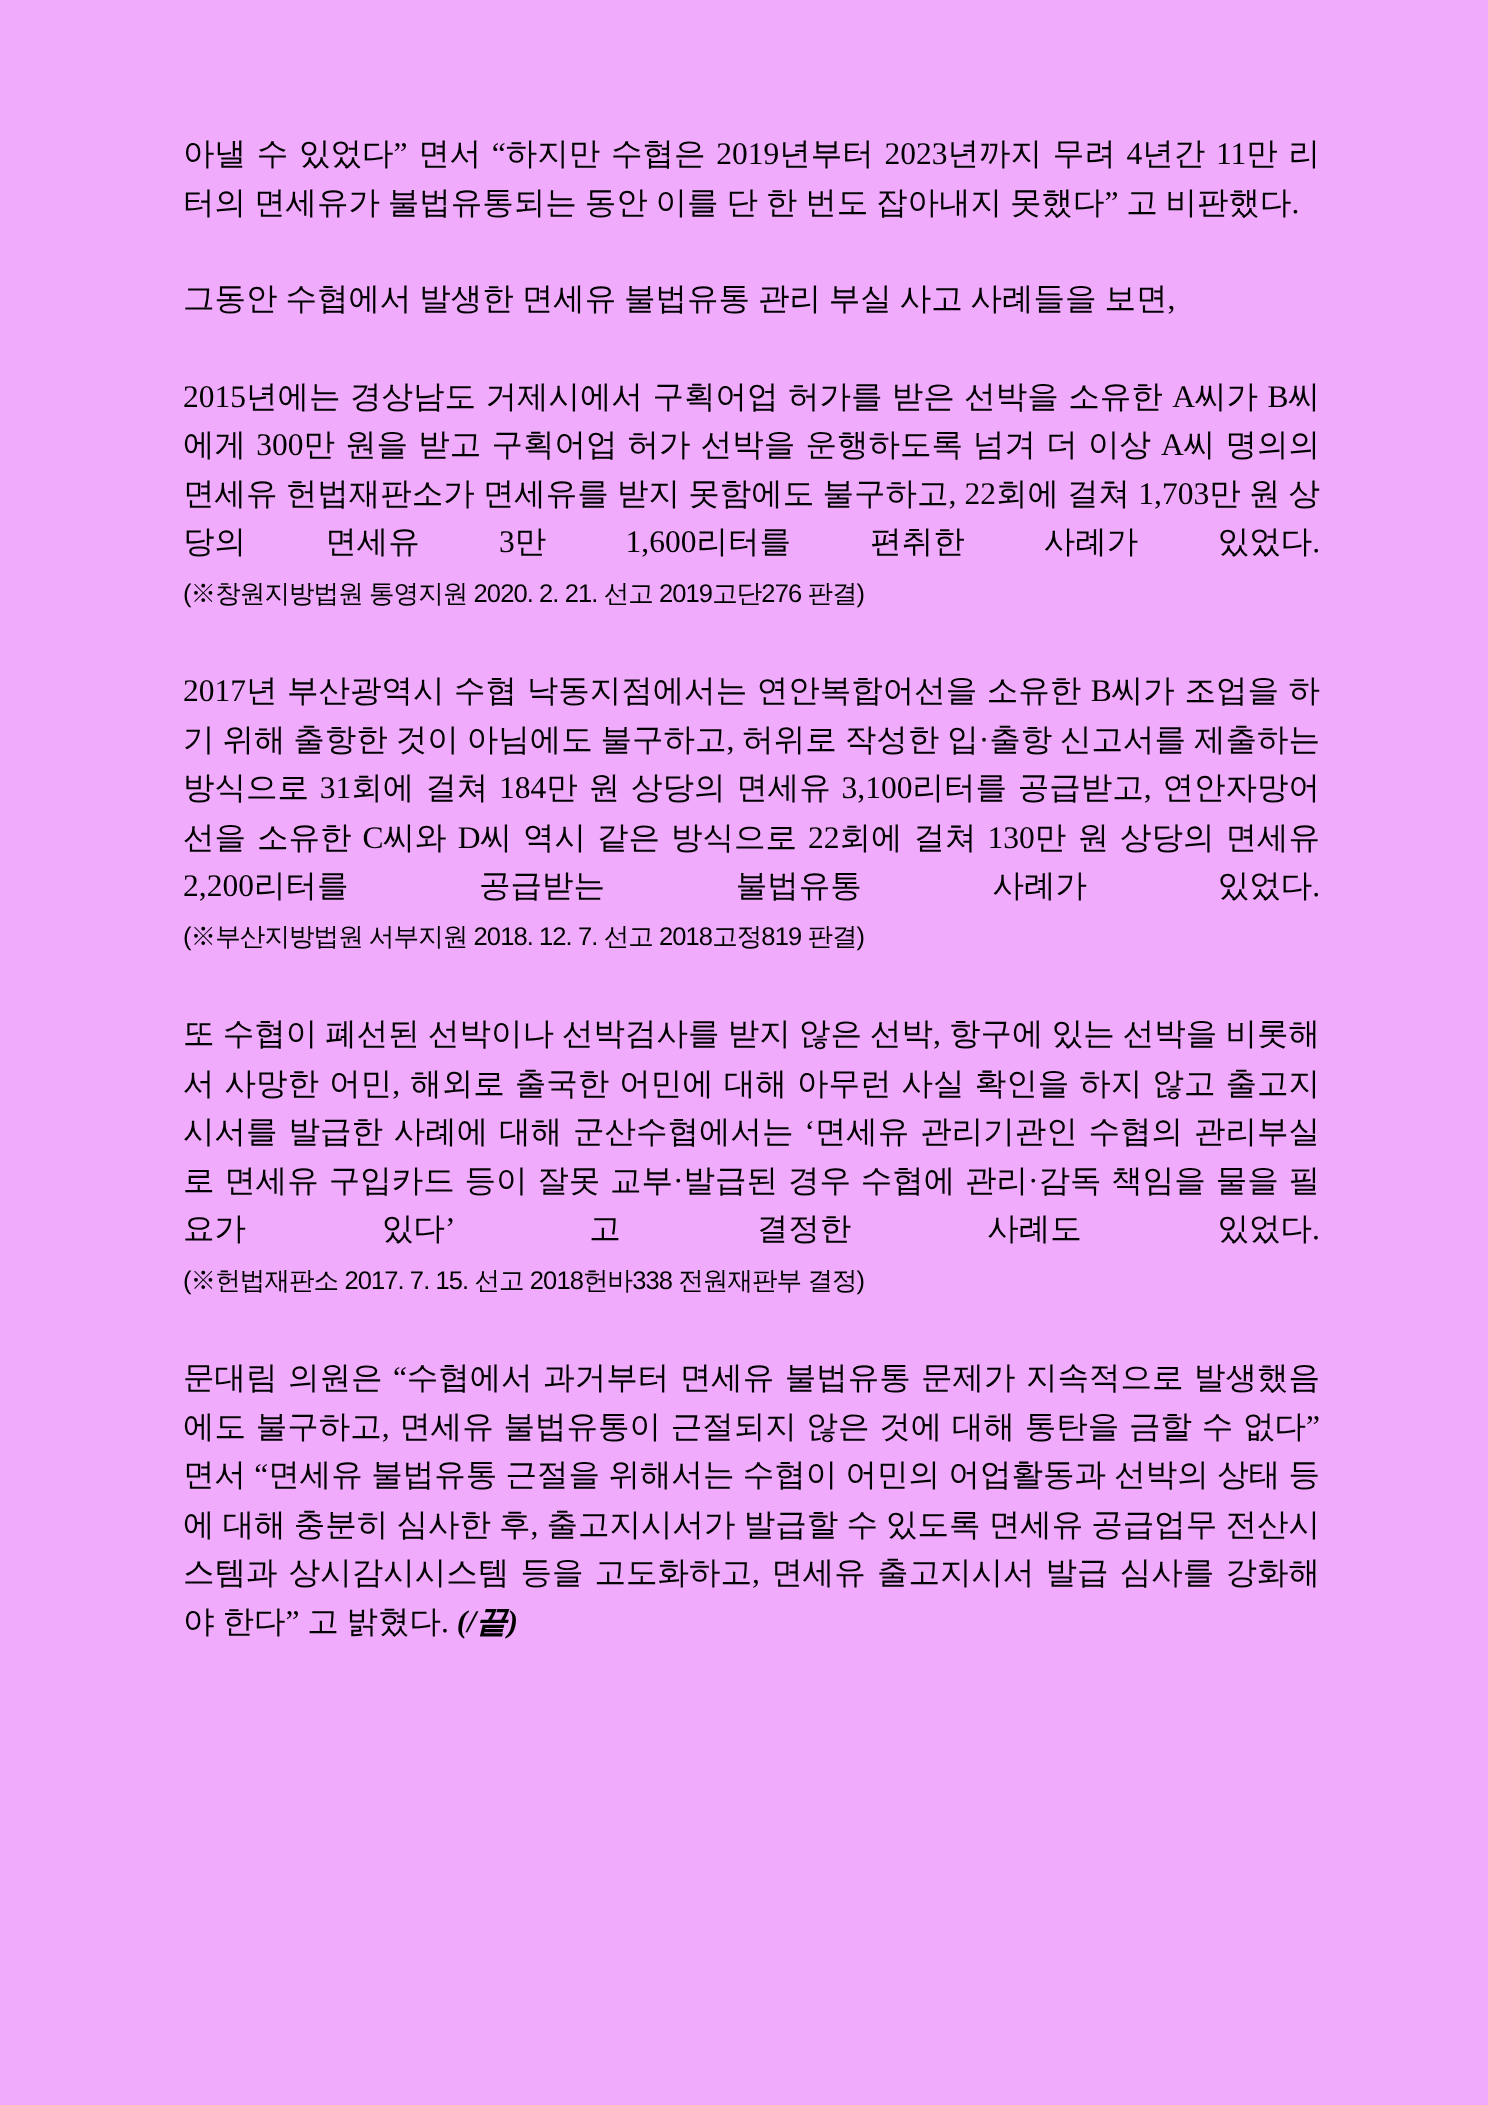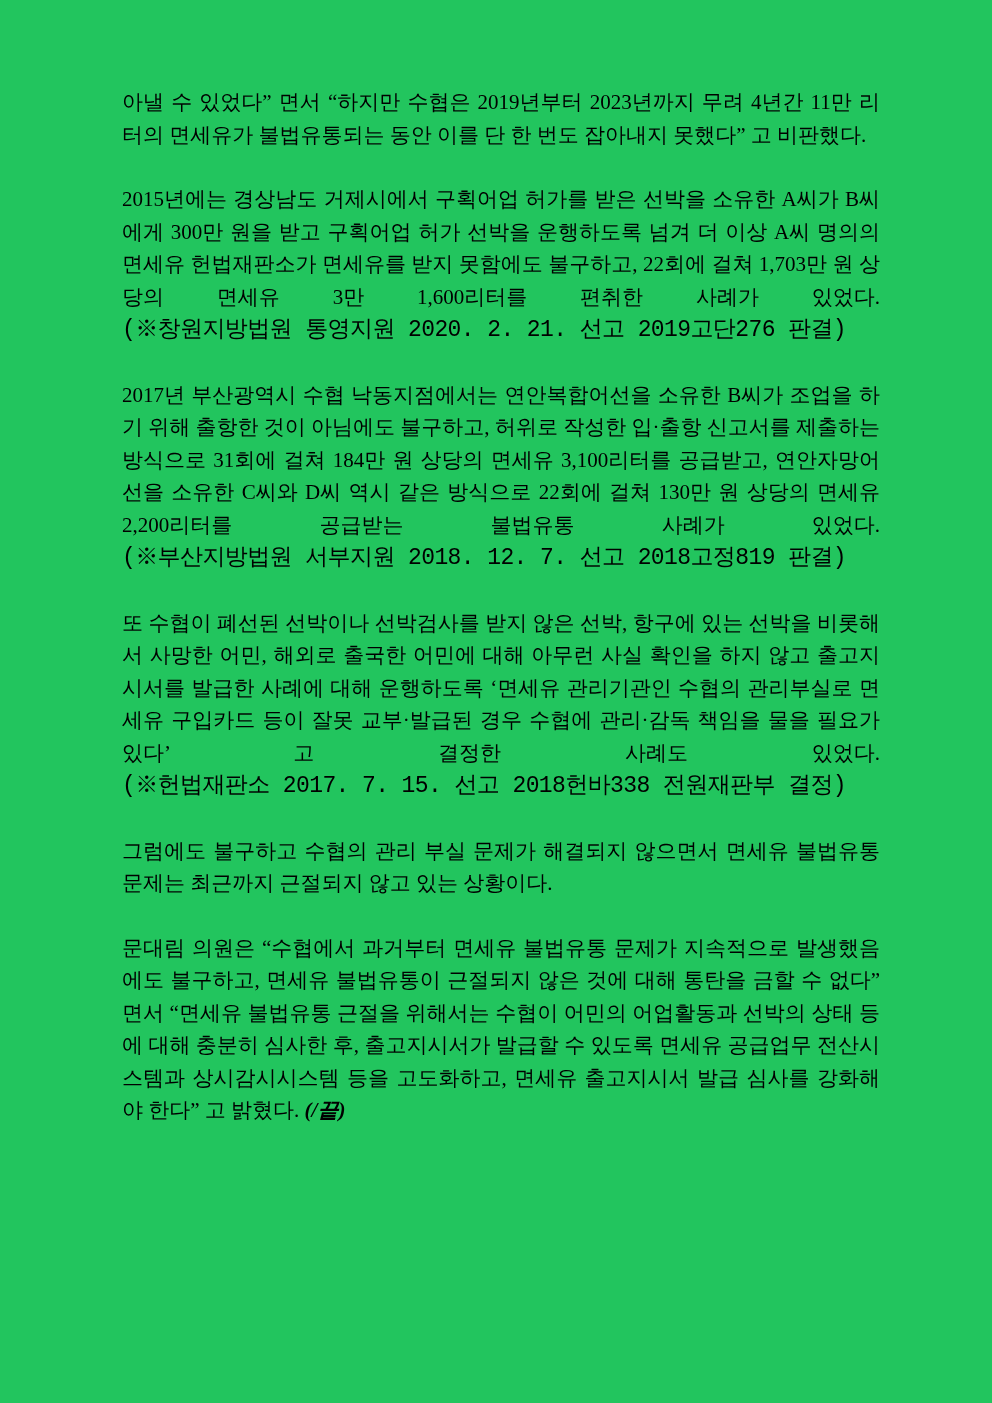--- a/index.html
+++ b/index.html
@@ -4,55 +4,55 @@
 <style>
   html, body {
     margin: 0;
     padding: 0;
     background: #ffffff;
   }
   .page {
     position: relative;
     width: 992px;
     height: 1403px;
-    background: #22c55e;
+    background: #f0abfc;
     box-sizing: border-box;
     padding: 86px 112px 0 122px;
     color: #000000;
     overflow: hidden;
   }
   .doc-para {
     margin: 0 0 32px 0;
     font-size: 21px;
     line-height: 32.5px;
     text-align: justify;
     text-align-last: left;
     color: #000000;
     font-family: "Liberation Serif", "DejaVu Serif", serif;
   }
   .seg-body {
     font-family: "Liberation Serif", "DejaVu Serif", serif;
   }
   .seg-cite {
-    font-family: Liberation Mono, monospace;
-    font-size: 23px;
+    font-family: Liberation Sans, sans-serif;
+    font-size: 17px;
     letter-spacing: -0.6px;
     white-space: nowrap;
   }
   .seg-end {
     font-family: "Liberation Serif", "DejaVu Serif", serif;
     font-weight: bold;
     font-style: italic;
   }
 </style>
 </head>
 <body>
 
 <div class="page">
   <div id="doc-body">
       <p class="doc-para"><span class="seg-body">아낼 수 있었다” 면서 “하지만 수협은 2019년부터 2023년까지 무려 4년간 11만 리터의 면세유가 불법유통되는 동안 이를 단 한 번도 잡아내지 못했다” 고 비판했다.</span></p>
+      <p class="doc-para"><span class="seg-body">그동안 수협에서 발생한 면세유 불법유통 관리 부실 사고 사례들을 보면,</span></p>
       <p class="doc-para"><span class="seg-body">2015년에는 경상남도 거제시에서 구획어업 허가를 받은 선박을 소유한 A씨가 B씨에게 300만 원을 받고 구획어업 허가 선박을 운행하도록 넘겨 더 이상 A씨 명의의 면세유 헌법재판소가 면세유를 받지 못함에도 불구하고, 22회에 걸쳐 1,703만 원 상당의 면세유 3만 1,600리터를 편취한 사례가 있었다. </span><span class="seg-cite">(※창원지방법원 통영지원 2020. 2. 21. 선고 2019고단276 판결)</span></p>
       <p class="doc-para"><span class="seg-body">2017년 부산광역시 수협 낙동지점에서는 연안복합어선을 소유한 B씨가 조업을 하기 위해 출항한 것이 아님에도 불구하고, 허위로 작성한 입·출항 신고서를 제출하는 방식으로 31회에 걸쳐 184만 원 상당의 면세유 3,100리터를 공급받고, 연안자망어선을 소유한 C씨와 D씨 역시 같은 방식으로 22회에 걸쳐 130만 원 상당의 면세유 2,200리터를 공급받는 불법유통 사례가 있었다. </span><span class="seg-cite">(※부산지방법원 서부지원 2018. 12. 7. 선고 2018고정819 판결)</span></p>
-      <p class="doc-para"><span class="seg-body">또 수협이 폐선된 선박이나 선박검사를 받지 않은 선박, 항구에 있는 선박을 비롯해서 사망한 어민, 해외로 출국한 어민에 대해 아무런 사실 확인을 하지 않고 출고지시서를 발급한 사례에 대해 운행하도록 ‘면세유 관리기관인 수협의 관리부실로 면세유 구입카드 등이 잘못 교부·발급된 경우 수협에 관리·감독 책임을 물을 필요가 있다’ 고 결정한 사례도 있었다. </span><span class="seg-cite">(※헌법재판소 2017. 7. 15. 선고 2018헌바338 전원재판부 결정)</span></p>
-      <p class="doc-para"><span class="seg-body">그럼에도 불구하고 수협의 관리 부실 문제가 해결되지 않으면서 면세유 불법유통 문제는 최근까지 근절되지 않고 있는 상황이다.</span></p>
+      <p class="doc-para"><span class="seg-body">또 수협이 폐선된 선박이나 선박검사를 받지 않은 선박, 항구에 있는 선박을 비롯해서 사망한 어민, 해외로 출국한 어민에 대해 아무런 사실 확인을 하지 않고 출고지시서를 발급한 사례에 대해 군산수협에서는 ‘면세유 관리기관인 수협의 관리부실로 면세유 구입카드 등이 잘못 교부·발급된 경우 수협에 관리·감독 책임을 물을 필요가 있다’ 고 결정한 사례도 있었다. </span><span class="seg-cite">(※헌법재판소 2017. 7. 15. 선고 2018헌바338 전원재판부 결정)</span></p>
       <p class="doc-para"><span class="seg-body">문대림 의원은 “수협에서 과거부터 면세유 불법유통 문제가 지속적으로 발생했음에도 불구하고, 면세유 불법유통이 근절되지 않은 것에 대해 통탄을 금할 수 없다” 면서 “면세유 불법유통 근절을 위해서는 수협이 어민의 어업활동과 선박의 상태 등에 대해 충분히 심사한 후, 출고지시서가 발급할 수 있도록 면세유 공급업무 전산시스템과 상시감시시스템 등을 고도화하고, 면세유 출고지시서 발급 심사를 강화해야 한다” 고 밝혔다. </span><span class="seg-end">(/끝)</span></p>
     </div>
 </div>
 
 </body></html>

